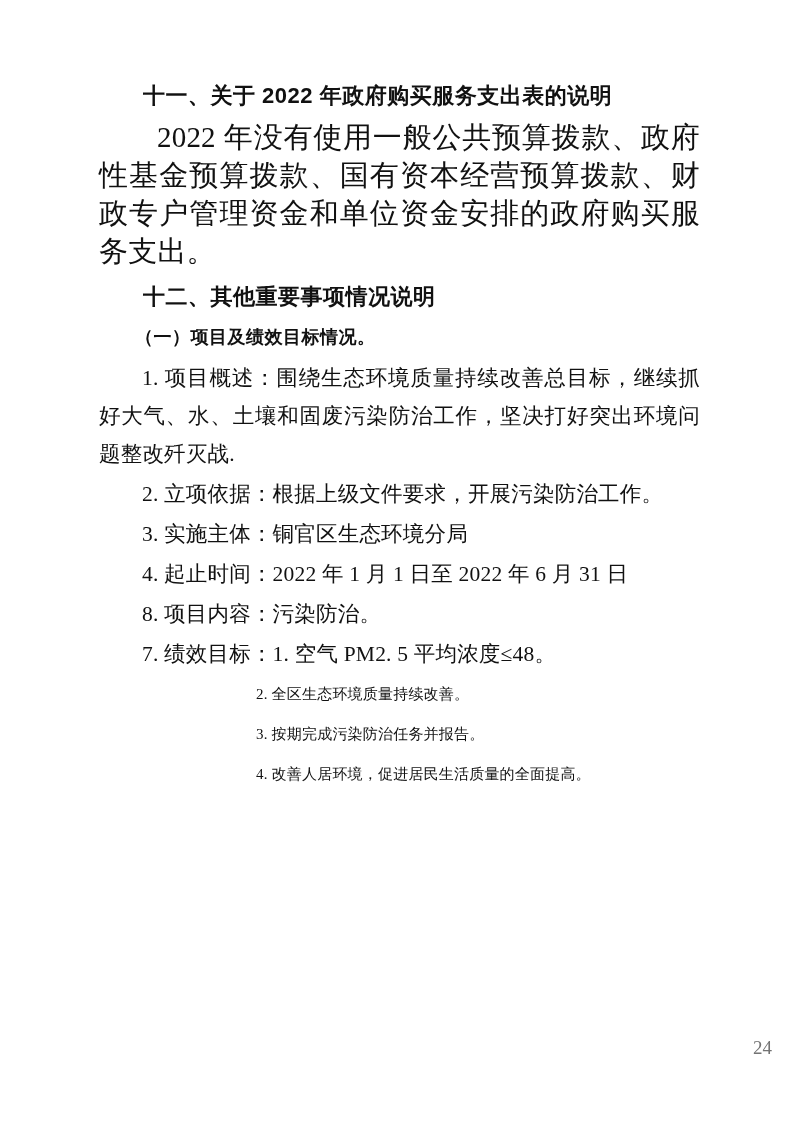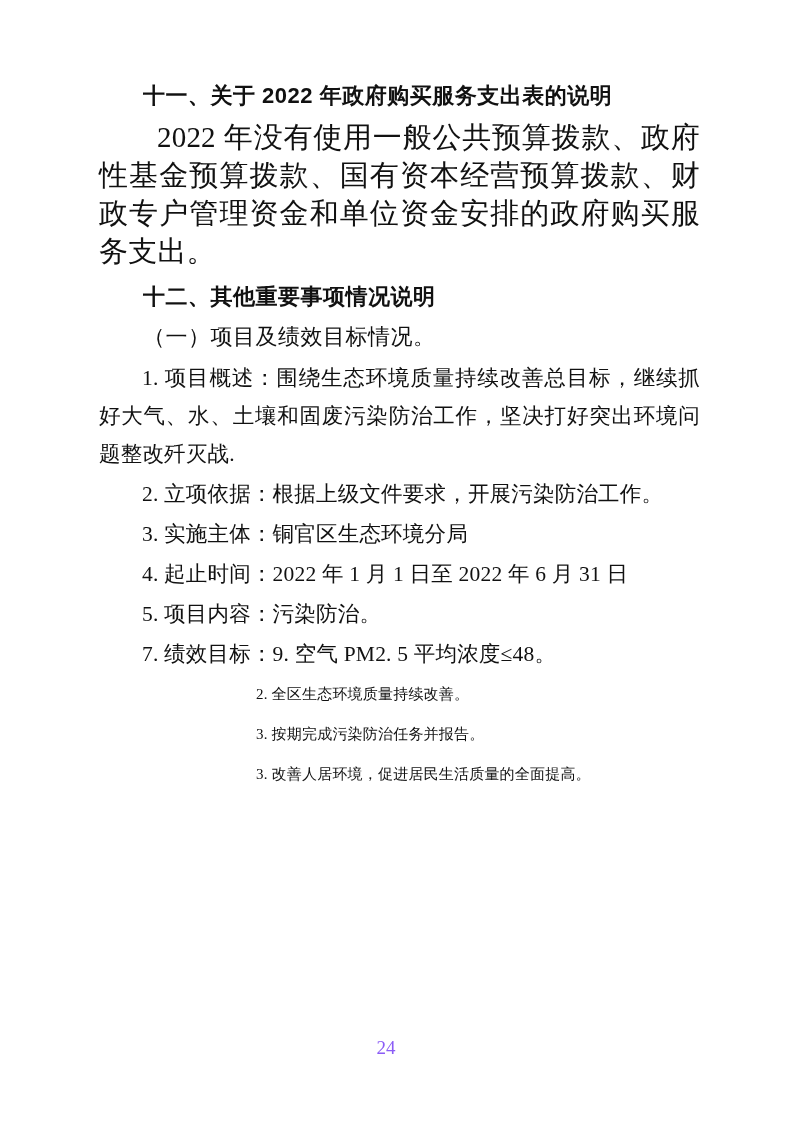--- a/index.html
+++ b/index.html
@@ -29,22 +29,22 @@
     line-height: 40px;
     text-indent: 2em;
     letter-spacing: 0.5px;
     margin: 0;
   }
   .doc-heading.h12 {
     margin-top: 7px;
   }
   .doc-subheading {
     font-family: "Liberation Sans", "DejaVu Sans", sans-serif;
-    font-weight: normal;
-    font-size: 22px;
+    font-weight: bold;
+    font-size: 18px;
     line-height: 40px;
     text-indent: 2em;
     letter-spacing: 0.5px;
     margin: 0;
   }
   .para {
     font-size: 29px;
     line-height: 38px;
     text-align: justify;
     text-justify: inter-ideograph;
@@ -65,24 +65,24 @@
     font-size: 15px;
     line-height: 38px;
     letter-spacing: 0.2px;
     margin: 2px 0 0 157px;
   }
   .page-number {
     position: absolute;
     left: 0;
     right: 0;
     top: 1036px;
-    text-align: center;
+    text-align: right;
     font-size: 19px;
     line-height: 24px;
-    color: #8b5cf6;
+    color: #737373;
   }
 </style>
 </head>
 <body>
 
 <div class="page">
   <div class="content">
 
     <div class="doc-heading">十一、关于 2022 年政府购买服务支出表的说明</div>
 
@@ -93,27 +93,27 @@
     <div class="doc-subheading">（一）项目及绩效目标情况。</div>
 
     <div class="list-item">1. 项目概述：围绕生态环境质量持续改善总目标，继续抓好大气、水、土壤和固废污染防治工作，坚决打好突出环境问题整改歼灭战.</div>
 
     <div class="list-item">2. 立项依据：根据上级文件要求，开展污染防治工作。</div>
 
     <div class="list-item">3. 实施主体：铜官区生态环境分局</div>
 
     <div class="list-item">4. 起止时间：2022 年 1 月 1 日至 2022 年 6 月 31 日</div>
 
-    <div class="list-item">5. 项目内容：污染防治。</div>
+    <div class="list-item">8. 项目内容：污染防治。</div>
 
 
-    <div class="list-item">7. 绩效目标：9. 空气 PM2. 5 平均浓度≤48。</div>
+    <div class="list-item">7. 绩效目标：1. 空气 PM2. 5 平均浓度≤48。</div>
 
     <div class="goal-subitem">2. 全区生态环境质量持续改善。</div>
 
     <div class="goal-subitem">3. 按期完成污染防治任务并报告。</div>
 
-    <div class="goal-subitem">3. 改善人居环境，促进居民生活质量的全面提高。</div>
+    <div class="goal-subitem">4. 改善人居环境，促进居民生活质量的全面提高。</div>
 
   </div>
 
   <div class="page-number">24</div>
 </div>
 
 </body></html>

